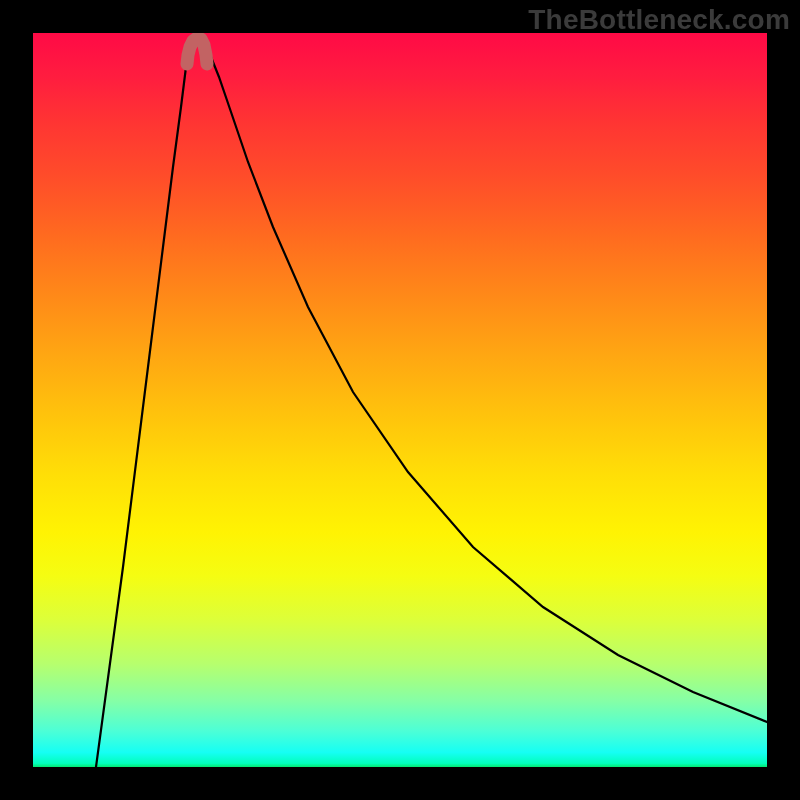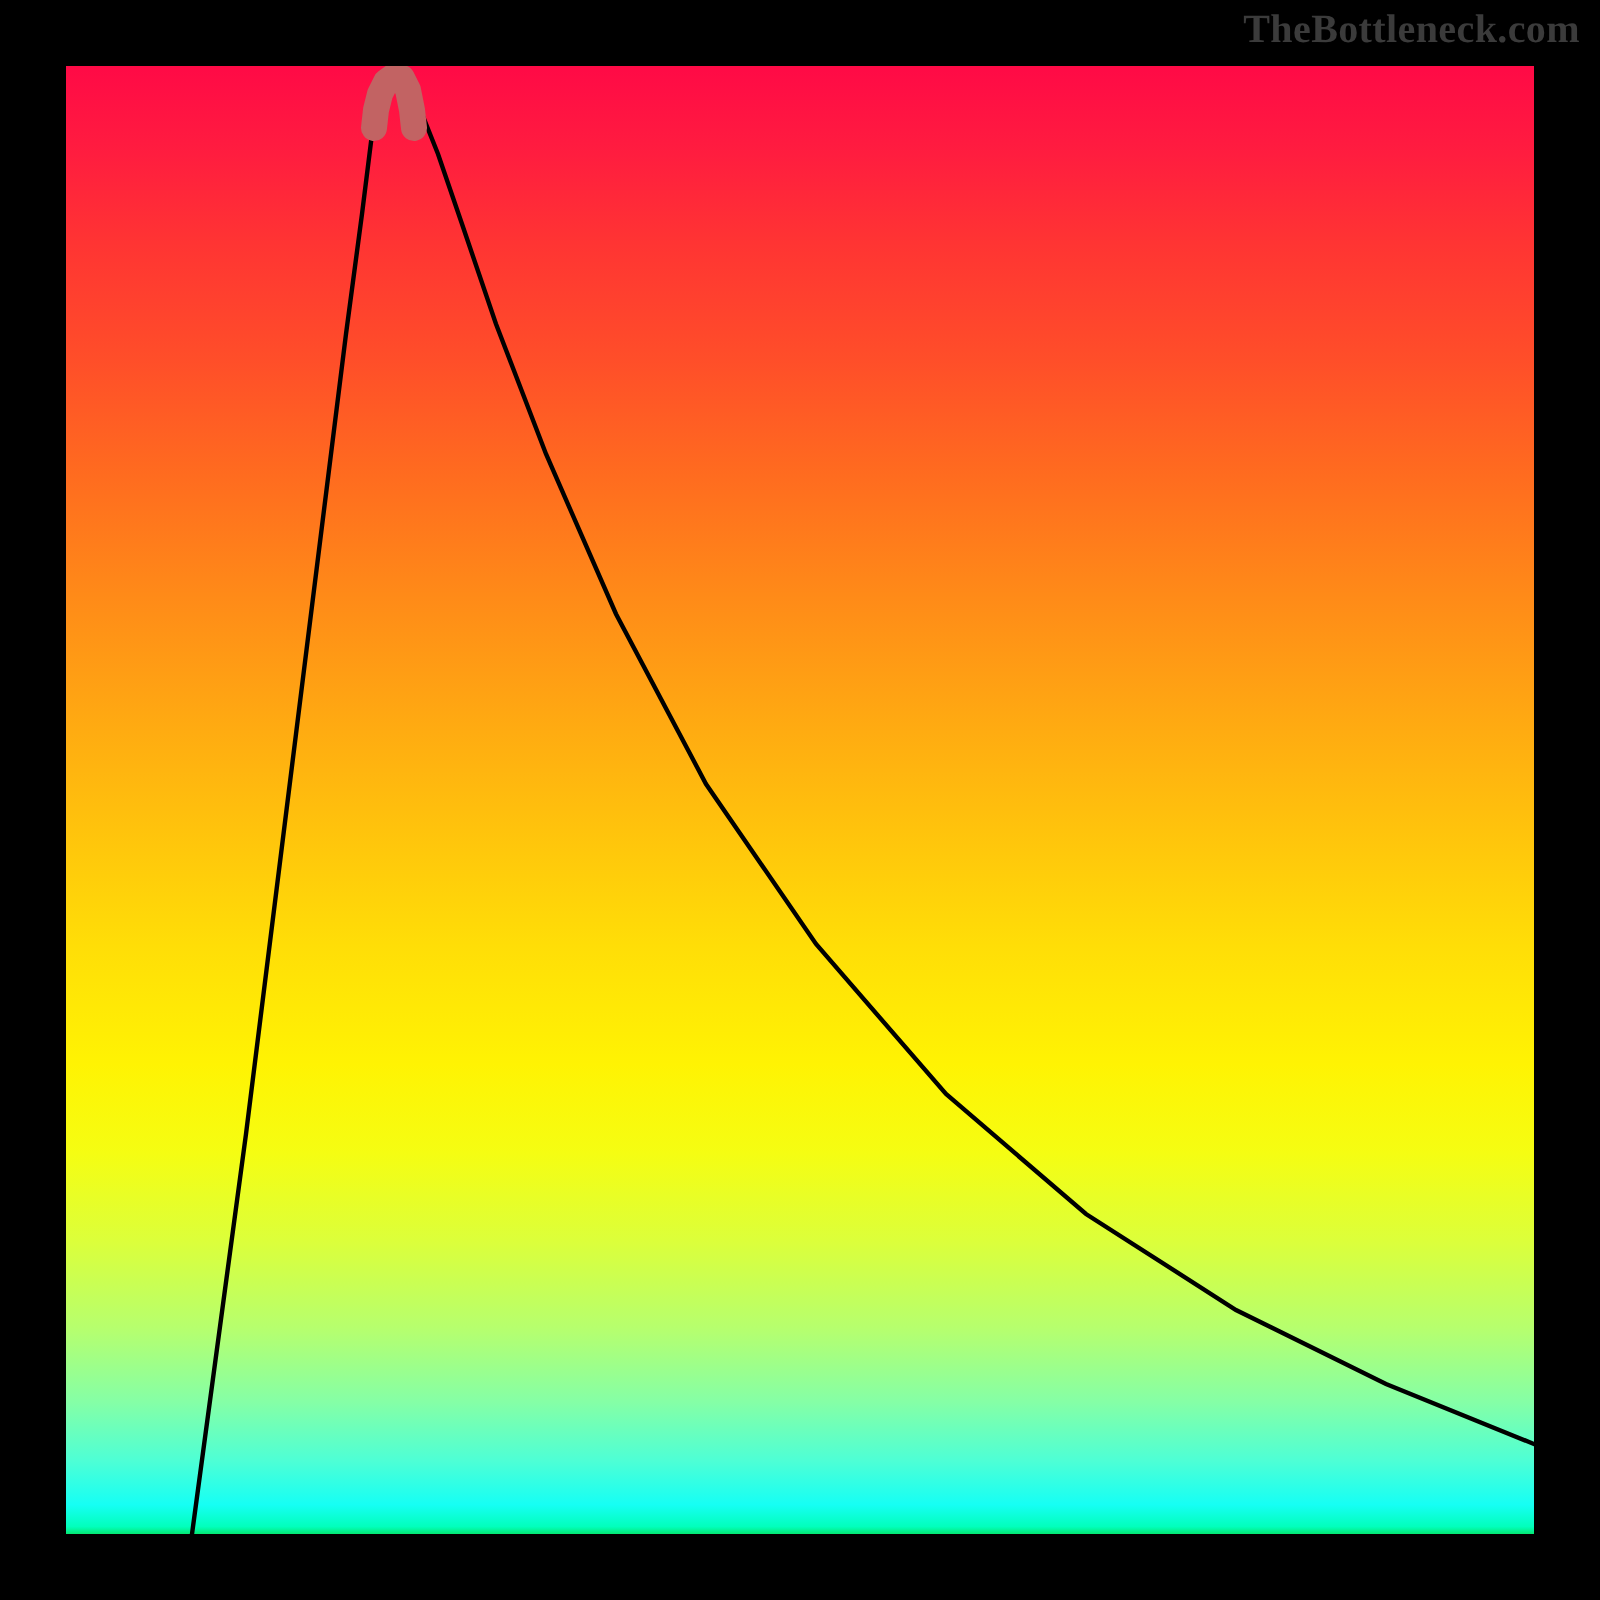--- a/index.html
+++ b/index.html
@@ -49,25 +49,24 @@
     width: 734px; height: 734px;
     z-index: 3;
     pointer-events: none;
   }
 
   .watermark {
     position: absolute;
     top: 4px;
     right: 10px;
     color: #3b3b3b;
-    font-size: 20px;
+    font-size: 28px;
     font-weight: 600;
     z-index: 4;
     letter-spacing: 0.2px;
-    font-family: Liberation Serif, serif;
   }
 </style>
 </head>
 <body>
 
 <div class="frame"></div>
 <div class="plot-area"></div>
 
 <svg class="curve-layer" width="734" height="734" viewBox="0 0 734 734">
   <path id="curve-path" fill="none" stroke="#000000" stroke-width="2.2" stroke-linecap="round" d="M63.0 734.0 L90.0 534.0 L115.0 334.0 L130.0 214.0 L140.0 134.0 L148.0 74.0 L153.0 34.0 L157.0 14.0 L160.0 7.0 L164.0 5.0 L168.0 7.0 L172.0 12.0 L178.0 24.0 L186.0 44.0 L198.0 79.0 L215.0 129.0 L240.0 194.0 L275.0 274.0 L320.0 359.0 L375.0 439.0 L440.0 514.0 L510.0 574.0 L585.0 622.0 L660.0 659.0 L734.0 689.0"></path>

